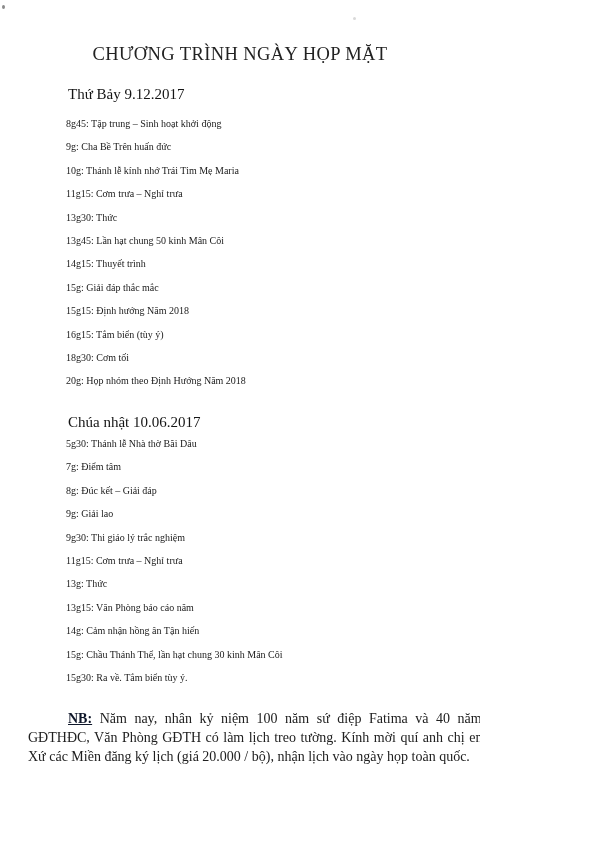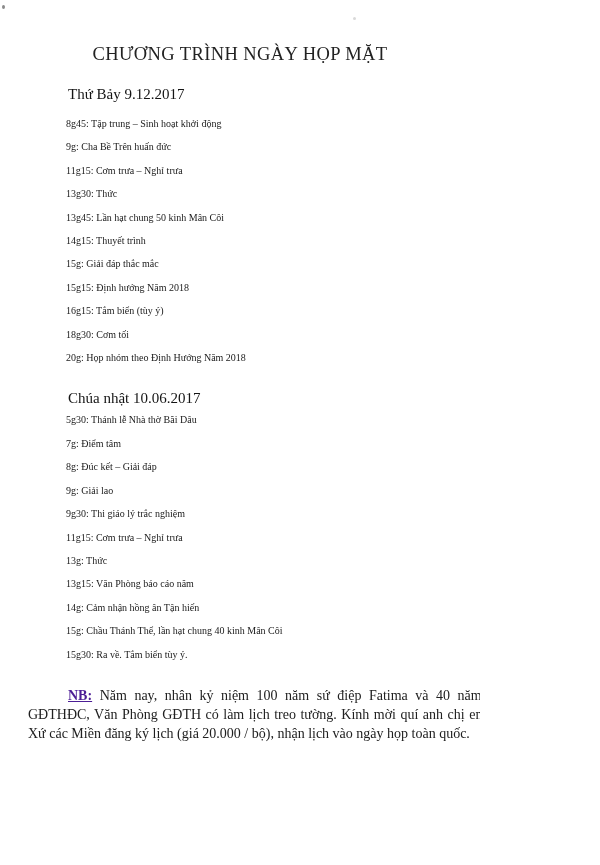--- a/index.html
+++ b/index.html
@@ -52,21 +52,21 @@
     width: 517px;
     font-size: 14px;
     line-height: 19px;
     text-align: justify;
     text-indent: 40px;
     color: #202020;
   }
   .note-label {
     font-weight: 700;
     text-decoration: underline;
-    color: #4c1d95;
+    color: #0f172a;
   }
   .speck {
     position: absolute;
     border-radius: 50%;
     background: #d9d9d9;
   }
   .speck.s1 { left: 353px; top: 17px; width: 3px; height: 3px; }
   .speck.s2 { left: 498px; top: 34px; width: 3px; height: 2px; background: #e3e3e3; }
   .speck.s3 { left: 2px; top: 5px; width: 3px; height: 4px; background: #8a8a8a; }
 </style>
@@ -79,20 +79,21 @@
   <div class="speck s2"></div>
   <div class="speck s3"></div>
 
   <div class="doc-title">CHƯƠNG TRÌNH NGÀY HỌP MẶT</div>
 
   <div class="section-heading">Thứ Bảy 9.12.2017</div>
 
   <div class="schedule-list">
     <div class="schedule-item">8g45: Tập trung – Sinh hoạt khởi động</div>
     <div class="schedule-item">9g: Cha Bề Trên huấn đức</div>
+    <div class="schedule-item">10g: Thánh lễ kính nhớ Trái Tim Mẹ Maria</div>
     <div class="schedule-item">11g15: Cơm trưa – Nghỉ trưa</div>
     <div class="schedule-item">13g30: Thức</div>
     <div class="schedule-item">13g45: Lần hạt chung 50 kinh Mân Côi</div>
     <div class="schedule-item">14g15: Thuyết trình</div>
     <div class="schedule-item">15g: Giải đáp thắc mắc</div>
     <div class="schedule-item">15g15: Định hướng Năm 2018</div>
     <div class="schedule-item">16g15: Tắm biển (tùy ý)</div>
     <div class="schedule-item">18g30: Cơm tối</div>
     <div class="schedule-item">20g: Họp nhóm theo Định Hướng Năm 2018</div>
   </div>
@@ -102,19 +103,19 @@
   <div class="schedule-list second">
     <div class="schedule-item">5g30: Thánh lễ Nhà thờ Bãi Dâu</div>
     <div class="schedule-item">7g: Điểm tâm</div>
     <div class="schedule-item">8g: Đúc kết – Giải đáp</div>
     <div class="schedule-item">9g: Giải lao</div>
     <div class="schedule-item">9g30: Thi giáo lý trắc nghiệm</div>
     <div class="schedule-item">11g15: Cơm trưa – Nghỉ trưa</div>
     <div class="schedule-item">13g: Thức</div>
     <div class="schedule-item">13g15: Văn Phòng báo cáo năm</div>
     <div class="schedule-item">14g: Cảm nhận hồng ân Tận hiến</div>
-    <div class="schedule-item">15g: Chầu Thánh Thể, lần hạt chung 40 kinh Mân Côi</div>
+    <div class="schedule-item">15g: Chầu Thánh Thể, lần hạt chung 30 kinh Mân Côi</div>
     <div class="schedule-item">15g30: Ra về. Tắm biển tùy ý.</div>
   </div>
 
   <p class="note"><span class="note-label">NB:</span><span> Năm nay, nhân kỷ niệm 100 năm sứ điệp Fatima và 40 năm thành lập GĐTHĐC, Văn Phòng GĐTH có làm lịch treo tường. Kính mời quí anh chị em thuộc các Xứ các Miền đăng ký lịch (giá 20.000 / bộ), nhận lịch vào ngày họp toàn quốc.</span></p>
 
 </div>
 
 </body></html>

